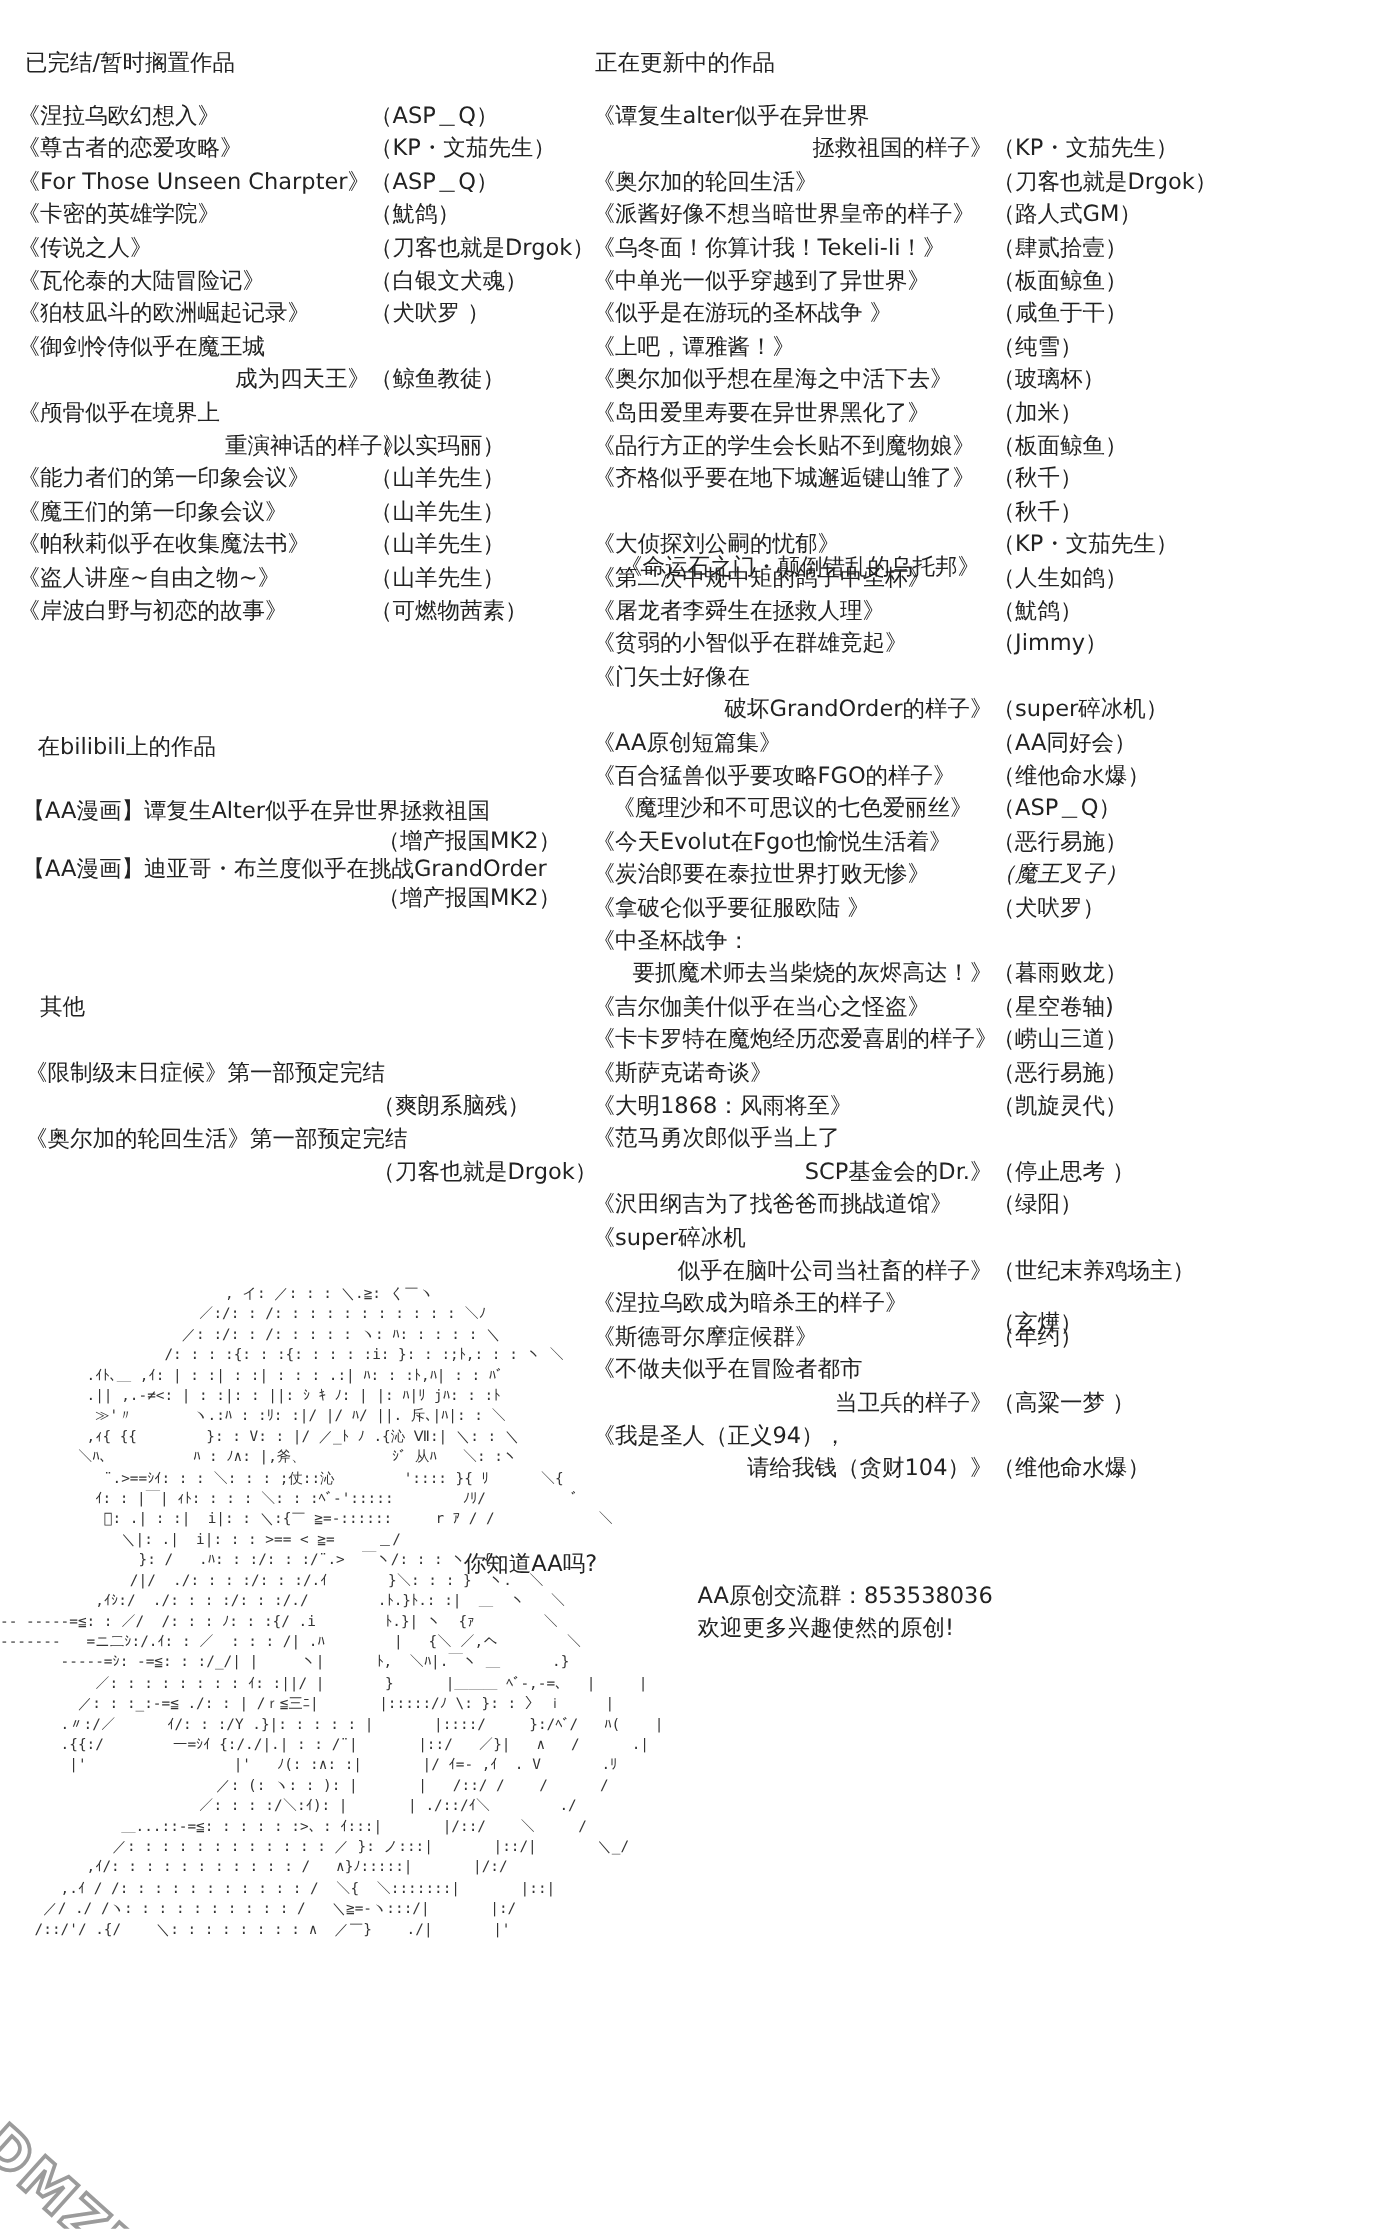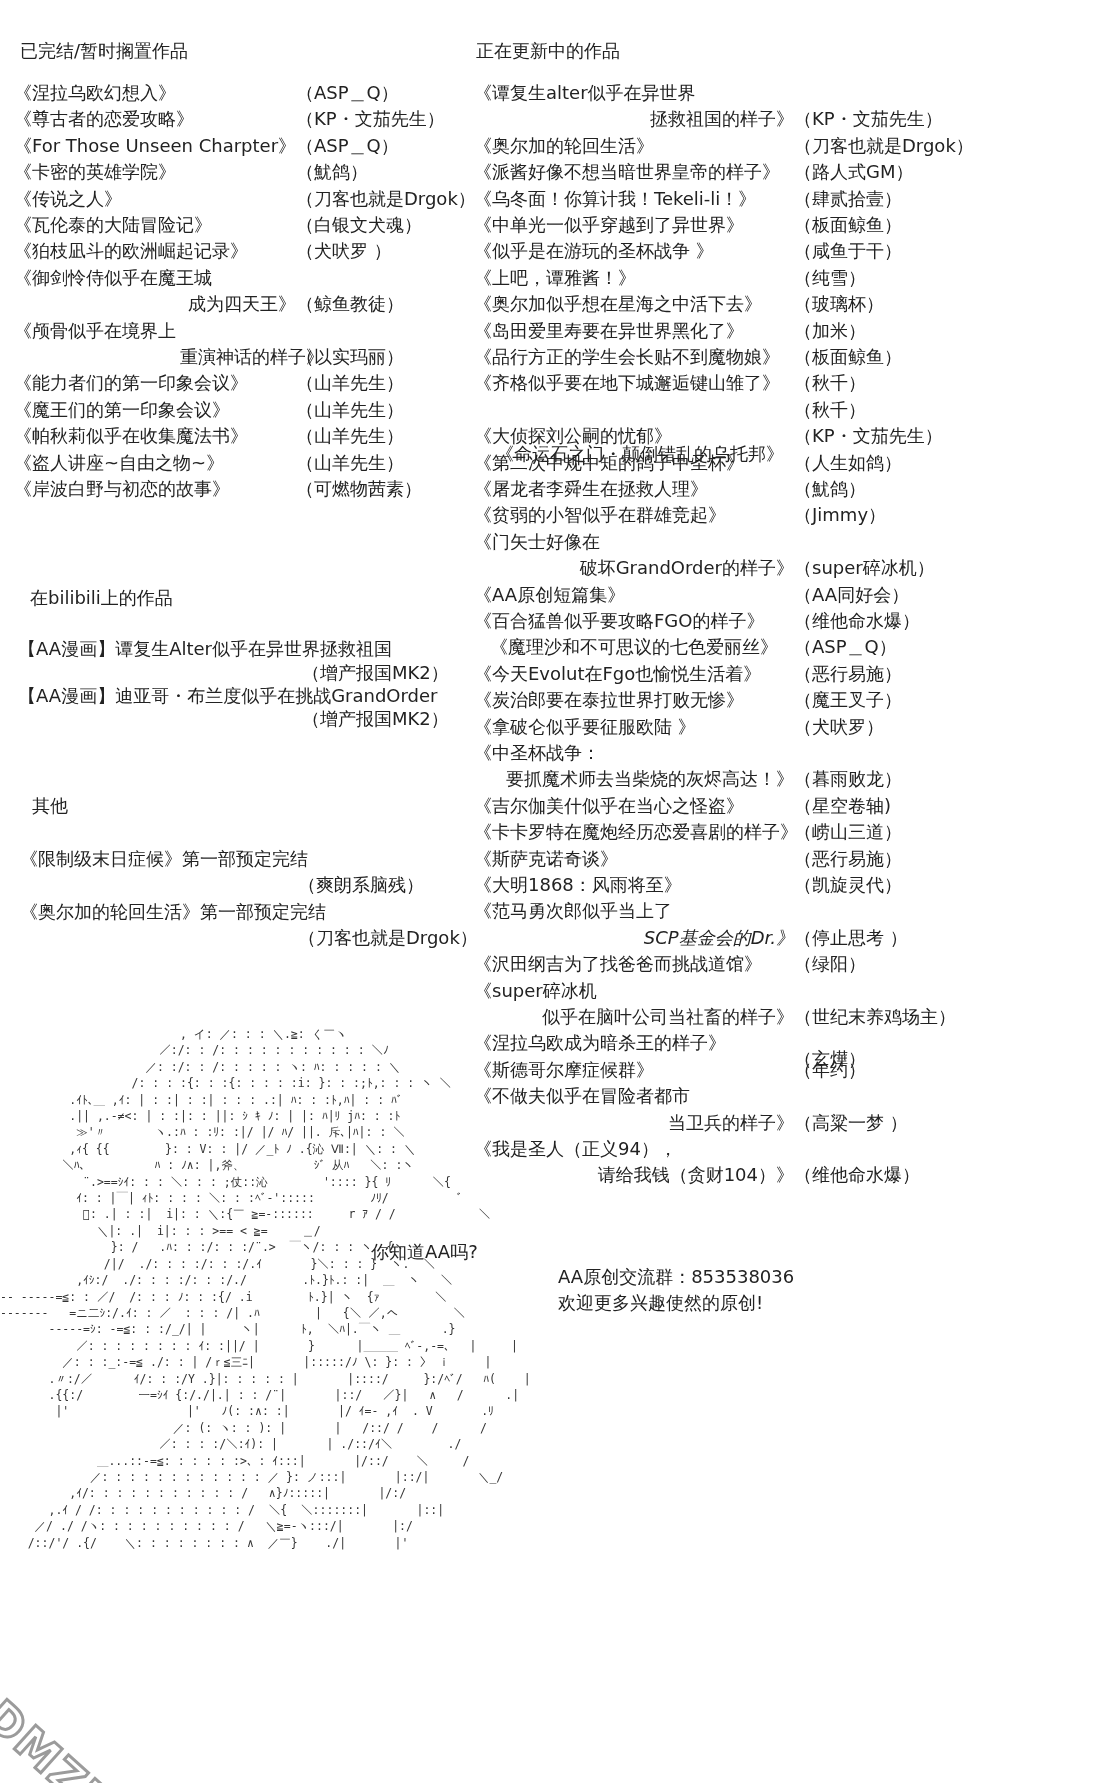--- a/index.html
+++ b/index.html
@@ -107,36 +107,36 @@
       <div class="abs" style="left: 794px; top: 555.2px;">（super碎冰机）</div>
       <div class="abs" style="left: 474px; top: 581.6px;">《AA原创短篇集》</div>
       <div class="abs" style="left: 794px; top: 581.6px;">（AA同好会）</div>
       <div class="abs" style="left: 474px; top: 608px;">《百合猛兽似乎要攻略FGO的样子》</div>
       <div class="abs" style="left: 794px; top: 608px;">（维他命水爆）</div>
       <div class="abs" style="left: 474px; top: 634.4px; margin-left: 16px;">《魔理沙和不可思议的七色爱丽丝》</div>
       <div class="abs" style="left: 794px; top: 634.4px;">（ASP＿Q）</div>
       <div class="abs" style="left: 474px; top: 660.8px;">《今天Evolut在Fgo也愉悦生活着》</div>
       <div class="abs" style="left: 794px; top: 660.8px;">（恶行易施）</div>
       <div class="abs" style="left: 474px; top: 687.2px;">《炭治郎要在泰拉世界打败无惨》</div>
-      <div class="abs" style="left: 794px; top: 687.2px;">（魔王叉子）</div>
+      <div class="abs" style="left: 794px; top: 687.2px; font-style: italic;">（魔王叉子）</div>
       <div class="abs" style="left: 474px; top: 713.6px;">《拿破仑似乎要征服欧陆 》</div>
       <div class="abs" style="left: 794px; top: 713.6px;">（犬吠罗）</div>
       <div class="abs" style="left: 474px; top: 740px;">《中圣杯战争：</div>
       <div class="abs" style="right: 310px; top: 766.4px;">要抓魔术师去当柴烧的灰烬高达！》</div>
       <div class="abs" style="left: 794px; top: 766.4px;">（暮雨败龙）</div>
       <div class="abs" style="left: 474px; top: 792.8px;">《吉尔伽美什似乎在当心之怪盗》</div>
       <div class="abs" style="left: 794px; top: 792.8px;">（星空卷轴)</div>
       <div class="abs" style="left: 474px; top: 819.2px;">《卡卡罗特在魔炮经历恋爱喜剧的样子》</div>
       <div class="abs" style="left: 794px; top: 819.2px;">（崂山三道）</div>
       <div class="abs" style="left: 474px; top: 845.6px;">《斯萨克诺奇谈》</div>
       <div class="abs" style="left: 794px; top: 845.6px;">（恶行易施）</div>
       <div class="abs" style="left: 474px; top: 872px;">《大明1868：风雨将至》</div>
       <div class="abs" style="left: 794px; top: 872px;">（凯旋灵代）</div>
       <div class="abs" style="left: 474px; top: 898.4px;">《范马勇次郎似乎当上了</div>
-      <div class="abs" style="right: 310px; top: 924.8px; font-style: italic;">SCP基金会的Dr.》</div>
+      <div class="abs" style="right: 310px; top: 924.8px;">SCP基金会的Dr.》</div>
       <div class="abs" style="left: 794px; top: 924.8px;">（停止思考 ）</div>
       <div class="abs" style="left: 474px; top: 951.2px;">《沢田纲吉为了找爸爸而挑战道馆》</div>
       <div class="abs" style="left: 794px; top: 951.2px;">（绿阳）</div>
       <div class="abs" style="left: 474px; top: 977.6px;">《super碎冰机</div>
       <div class="abs" style="right: 310px; top: 1004px;">似乎在脑叶公司当社畜的样子》</div>
       <div class="abs" style="left: 794px; top: 1004px;">（世纪末养鸡场主）</div>
       <div class="abs" style="left: 474px; top: 1030.4px;">《涅拉乌欧成为暗杀王的样子》</div>
       <div class="abs" style="left: 794px; top: 1030.4px; margin-top: 16px;">（玄燁）</div>
       <div class="abs" style="left: 474px; top: 1056.8px;">《斯德哥尔摩症候群》</div>
       <div class="abs" style="left: 794px; top: 1056.8px;">（年约）</div>

